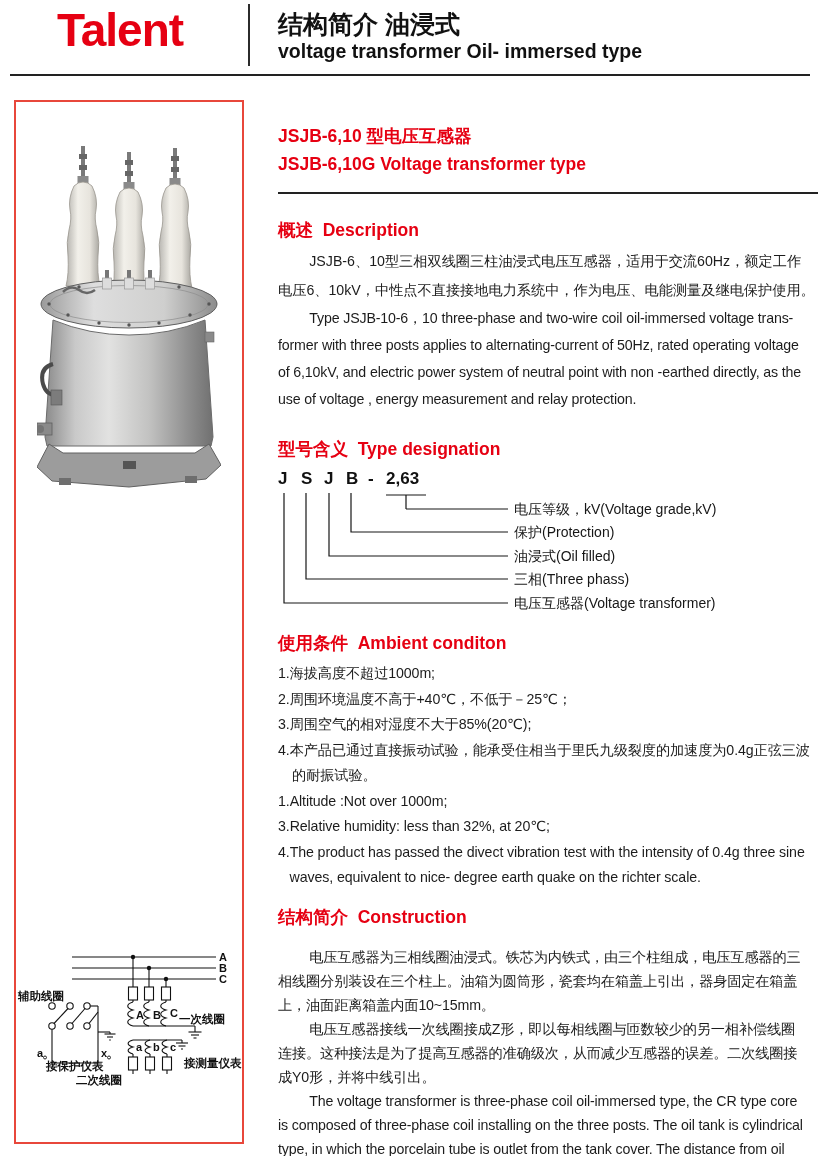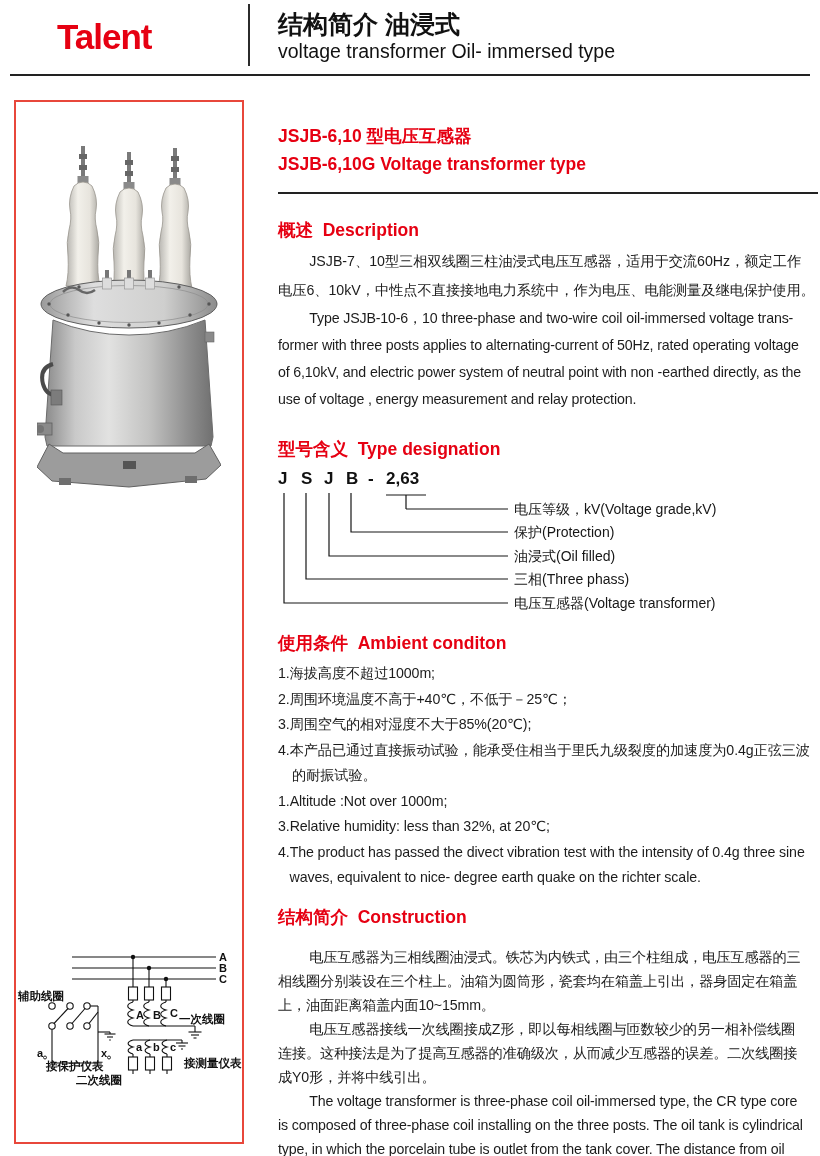--- a/index.html
+++ b/index.html
@@ -2,25 +2,25 @@
 <html><head>
 <meta charset="utf-8">
 <style>
   * { margin:0; padding:0; box-sizing:border-box; }
   html,body { background:#ffffff; }
   .page {
     position:relative; width:820px; height:1156px; background:#fff;
     font-family:"Liberation Sans","DejaVu Sans",sans-serif; color:#1a1a1a; overflow:hidden;
   }
   
-  .logo { position:absolute; left:57px; top:17px; font-size:35px; font-weight:700;
+  .logo { position:absolute; left:57px; top:3px; font-size:46px; font-weight:700;
           letter-spacing:-1px; color:#e60012; }
   .header-divider { position:absolute; left:248px; top:4px; width:2px; height:62px; background:#2b2b2b; }
   .title-zh { position:absolute; left:278px; top:8px; font-size:25px; font-weight:700; color:#111; }
-  .title-en { position:absolute; left:278px; top:40px; font-size:19.5px; font-weight:400; color:#111; }
+  .title-en { position:absolute; left:278px; top:40px; font-size:19.5px; font-weight:700; color:#111; }
   .header-rule { position:absolute; left:10px; top:74px; width:800px; height:2px; background:#222; }
   
   .panel { position:absolute; left:14px; top:100px; width:230px; height:1044px;
            border:2px solid #e8473b; background:#fff; }
   .photo { position:absolute; top:32px; left:50%; transform:translateX(-50%); width:184px; height:364px; }
   .circuit { position:absolute; left:0px; bottom:46px; width:100%; height:152px; }
   
   .content { position:absolute; left:278px; top:100px; width:540px; }
   .prod-title { font-size:17.5px; font-weight:700; color:#e60012; line-height:28px; white-space:pre; }
   .prod-title.first { margin-top:22px; }
@@ -247,21 +247,21 @@
   </aside>
 
   <main class="content">
 
     <div class="prod-title first">JSJB-6,10 型电压互感器</div>
     <div class="prod-title">JSJB-6,10G Voltage transformer type</div>
     <div class="title-rule"></div>
 
     <section>
       <h2 class="sec">概述  Description</h2>
-      <p class="para">JSJB-7、10型三相双线圈三柱油浸式电压互感器，适用于交流60Hz，额定工作
+      <p class="para">JSJB-6、10型三相双线圈三柱油浸式电压互感器，适用于交流60Hz，额定工作
 电压6、10kV，中性点不直接接地电力系统中，作为电压、电能测量及继电保护使用。</p>
       <p class="para en">Type JSJB-10-6，10 three-phase and two-wire coil oil-immersed voltage trans-
 former with three posts applies to alternating-current of 50Hz, rated operating voltage
 of 6,10kV, and electric power system of neutral point with non -earthed directly, as the
 use of voltage , energy measurement and relay protection.</p>
     </section>
 
     <section>
       <h2 class="sec">型号含义  Type designation</h2>
       <div class="code-row">

